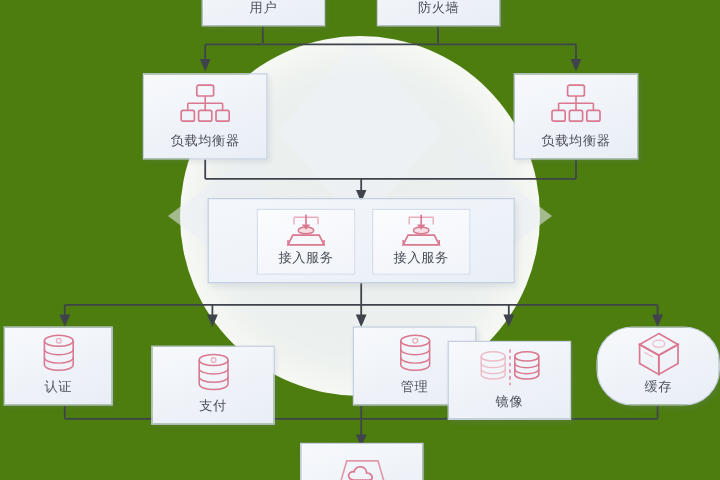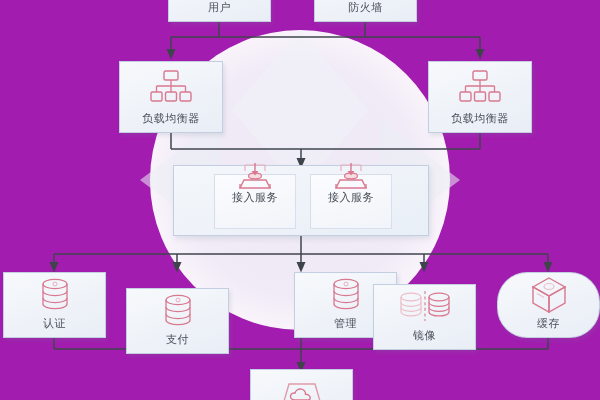--- a/index.html
+++ b/index.html
@@ -6,21 +6,21 @@
   html, body {
     margin: 0; padding: 0;
     width: 600px; height: 400px;
     overflow: hidden;
     background: #ffffff;
     font-family: "Liberation Sans", sans-serif;
   }
   #stage {
     position: relative;
     width: 600px; height: 400px;
-    background: #a21caf;
+    background: #4d7c0f;
     overflow: hidden;
   }
 
   
   .wm {
     position: absolute;
     left: 150px; top: 30px;
     width: 300px; height: 300px;
     border-radius: 50%;
     background: radial-gradient(circle at 50% 50%, #f2f4f8 0%, #f4f6fa 55%, #ffffff 72%);
@@ -69,21 +69,21 @@
     background: linear-gradient(165deg, #f4f7fb 0%, #e9eff7 100%);
     border: 1px solid #c3cee0;
     box-shadow: 2px 3px 5px rgba(120,130,150,.16);
   }
   .inner {
     position: absolute;
     background: linear-gradient(165deg, #fbfcfe 0%, #f1f4f9 100%);
     border: 1px solid rgba(205,214,229,.75);
     display: flex; flex-direction: column;
     align-items: center; justify-content: flex-end;
-    padding-bottom: 24px;
+    padding-bottom: 6px;
   }
   .inner .ico {
     flex: 1 1 auto;
     display: flex; align-items: center; justify-content: center;
   }
   .inner .cap {
     font-size: 11px; color: #4a4f58; line-height: 13px;
     letter-spacing: .5px; white-space: nowrap;
   }
   svg { overflow: visible; }
@@ -213,21 +213,21 @@
           <ellipse cx="19" cy="15" rx="6.5" ry="2.8" fill="#f6dde3" stroke="#d9788f" stroke-width="1.2"></ellipse>
           <path d="M9,4 L9,10 M29,4 L29,10 M9,4 L29,4" fill="none" stroke="#e9aebb" stroke-width="1.2"></path>
           <path d="M19,2 L19,13" fill="none" stroke="#d9788f" stroke-width="1.4"></path>
           <path d="M15.5,10 L19,14.5 L22.5,10 Z" fill="#d9788f"></path>
         </svg>
       </div>
       <div class="cap">接入服务</div>
     </div>
   </div>
 
-  <div class="node" style="left:3px; top:272px; width:103px; height:66px;">
+  <div class="node" style="left:3px; top:272px; width:91px; height:66px;">
     <div class="ico">
       <svg width="36" height="36" viewBox="0 0 36 36">
         <ellipse cx="18" cy="7" rx="12" ry="4.6" fill="none" stroke="#d9788f" stroke-width="1.3"></ellipse>
         <circle cx="18" cy="7" r="2" fill="none" stroke="#e9aebb" stroke-width="1"></circle>
         <path d="M6,7 L6,27 C6,29.6 11.4,31.6 18,31.6 C24.6,31.6 30,29.6 30,27 L30,7" fill="none" stroke="#d9788f" stroke-width="1.3"></path>
         <path d="M6,14 C6,16.6 11.4,18.6 18,18.6 C24.6,18.6 30,16.6 30,14" fill="none" stroke="#d9788f" stroke-width="1.2"></path>
         <path d="M6,21 C6,23.6 11.4,25.6 18,25.6 C24.6,25.6 30,23.6 30,21" fill="none" stroke="#d9788f" stroke-width="1.2"></path>
       </svg>
     </div>
     <div class="cap">认证</div>

